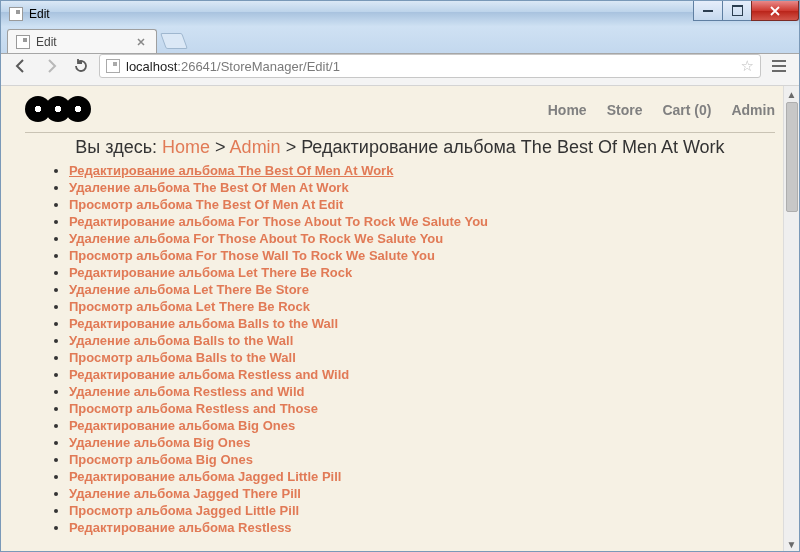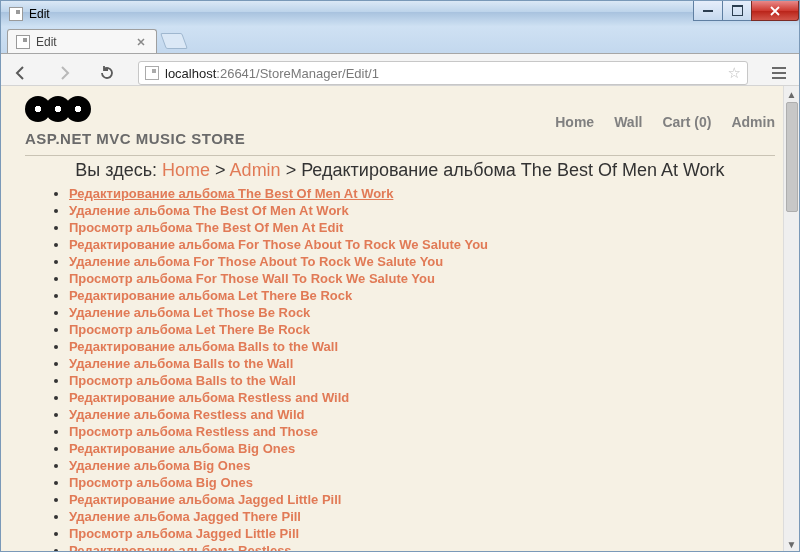--- a/index.html
+++ b/index.html
@@ -95,22 +95,22 @@
     border: 1px solid #9fb7cf;
     transform: skewX(20deg);
     border-radius: 2px;
   }
 
   
   .toolbar {
     height: 32px;
     background: #f4f4f4;
     border-bottom: 1px solid #d4d4d4;
-    display: flex; align-items: flex-end;
-    padding: 0 8px; gap: 19px;
+    display: flex; align-items: flex-start;
+    padding: 0 8px; gap: 6px;
   }
   .nav-btn {
     width: 24px; height: 24px;
     display: flex; align-items: center; justify-content: center;
     color: #5a5a5a;
   }
   .nav-btn.disabled { color: #b8b8b8; }
   .nav-btn svg { width: 16px; height: 16px; }
   .omnibox {
     flex: 1;
@@ -296,45 +296,44 @@
 <div class="viewport">
   <div class="page">
 
     <div class="brand-row">
       <div class="brand-left">
         <div class="logo">
           <div class="disc d1"></div>
           <div class="disc d2"></div>
           <div class="disc d3"></div>
         </div>
-        <div class="site-title">ASP.NET MVC MUSIC STORE</div>
       </div>
       <nav class="topnav">
         <a href="#">Home</a>
-        <a href="#">Wall</a>
+        <a href="#">Store</a>
         <a href="#">Cart (0)</a>
         <a href="#">Admin</a>
       </nav>
     </div>
 
     <hr class="hr">
 
     <div class="breadcrumb">
       <span>Вы здесь: </span><a href="#">Home</a><span> &gt; </span><a href="#">Admin</a><span> &gt; </span><span>Редактирование альбома The Best Of Men At Work</span>
     </div>
 
     <ul class="links" id="link-list">
         <li><a href="#">Редактирование альбома The Best Of Men At Work</a></li>
         <li><a href="#">Удаление альбома The Best Of Men At Work</a></li>
         <li><a href="#">Просмотр альбома The Best Of Men At Edit</a></li>
         <li><a href="#">Редактирование альбома For Those About To Rock We Salute You</a></li>
         <li><a href="#">Удаление альбома For Those About To Rock We Salute You</a></li>
         <li><a href="#">Просмотр альбома For Those Wall To Rock We Salute You</a></li>
         <li><a href="#">Редактирование альбома Let There Be Rock</a></li>
-        <li><a href="#">Удаление альбома Let Those Be Rock</a></li>
+        <li><a href="#">Удаление альбома Let There Be Store</a></li>
         <li><a href="#">Просмотр альбома Let There Be Rock</a></li>
         <li><a href="#">Редактирование альбома Balls to the Wall</a></li>
         <li><a href="#">Удаление альбома Balls to the Wall</a></li>
         <li><a href="#">Просмотр альбома Balls to the Wall</a></li>
         <li><a href="#">Редактирование альбома Restless and Wild</a></li>
         <li><a href="#">Удаление альбома Restless and Wild</a></li>
         <li><a href="#">Просмотр альбома Restless and Those</a></li>
         <li><a href="#">Редактирование альбома Big Ones</a></li>
         <li><a href="#">Удаление альбома Big Ones</a></li>
         <li><a href="#">Просмотр альбома Big Ones</a></li>

